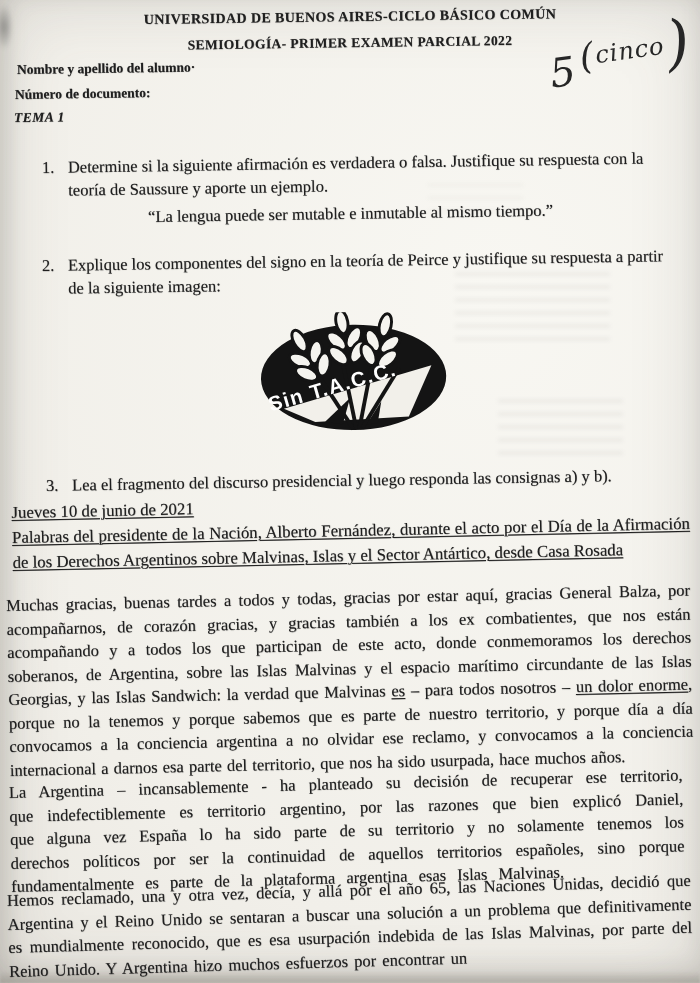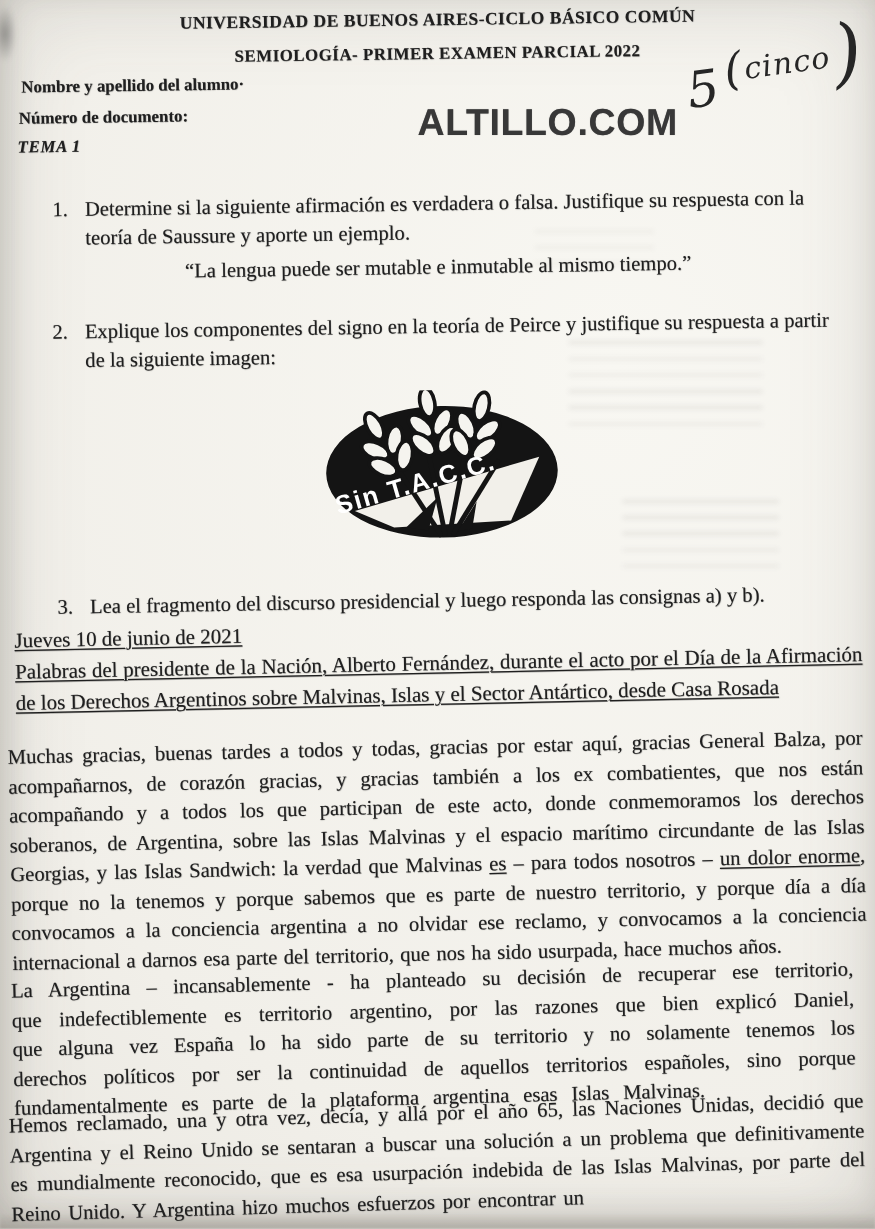--- a/index.html
+++ b/index.html
@@ -74,21 +74,20 @@
   <div class="abs corner-smudge"></div>
   <div class="bleed bleed1"></div>
   <div class="bleed bleed2"></div>
   <div class="bleed bleed3"></div>
   <div class="abs bottom-shade"></div>
 
   <div class="abs center bold ink hdr1 r08">UNIVERSIDAD DE BUENOS AIRES-CICLO BÁSICO COMÚN</div>
   <div class="abs center bold ink hdr2 r08">SEMIOLOGÍA- PRIMER EXAMEN PARCIAL 2022</div>
   <div class="abs bold ink lbl-name r08">Nombre y apellido del alumno·</div>
   <div class="abs bold ink lbl-doc r08">Número de documento:</div>
-  <div class="abs watermark">ALTILLO.COM</div>
   <div class="abs bold ink lbl-tema r08">TEMA 1</div>
 
   <div class="abs grade">
     <span class="score">5</span>
     <span class="op">(</span>
     <span class="word">cinco</span>
     <span class="cp">)</span>
   </div>
 
   <div class="abs q q1 ink r09">

